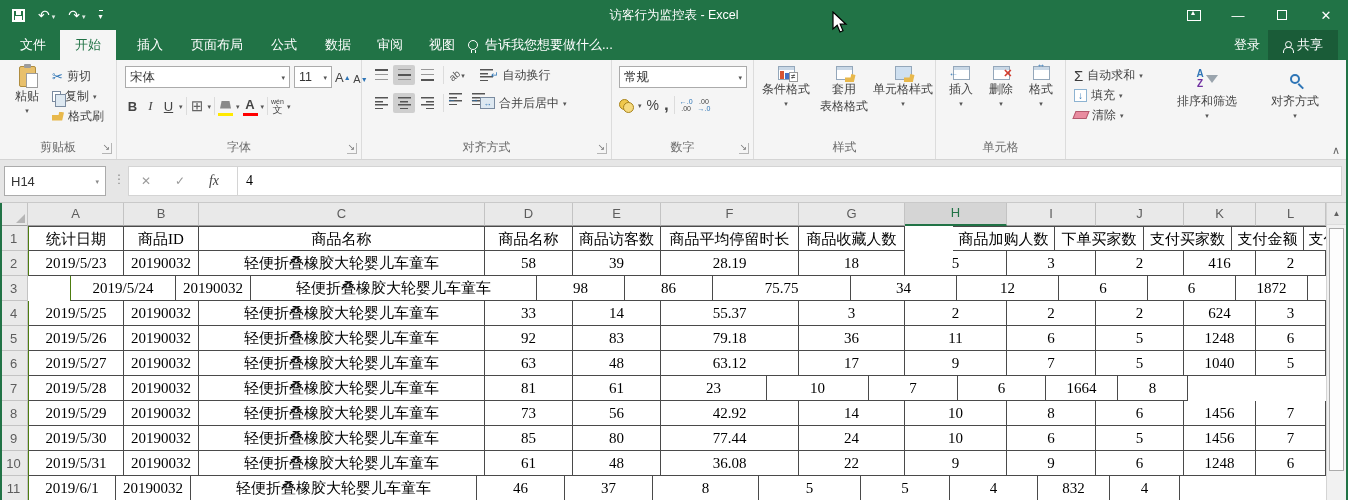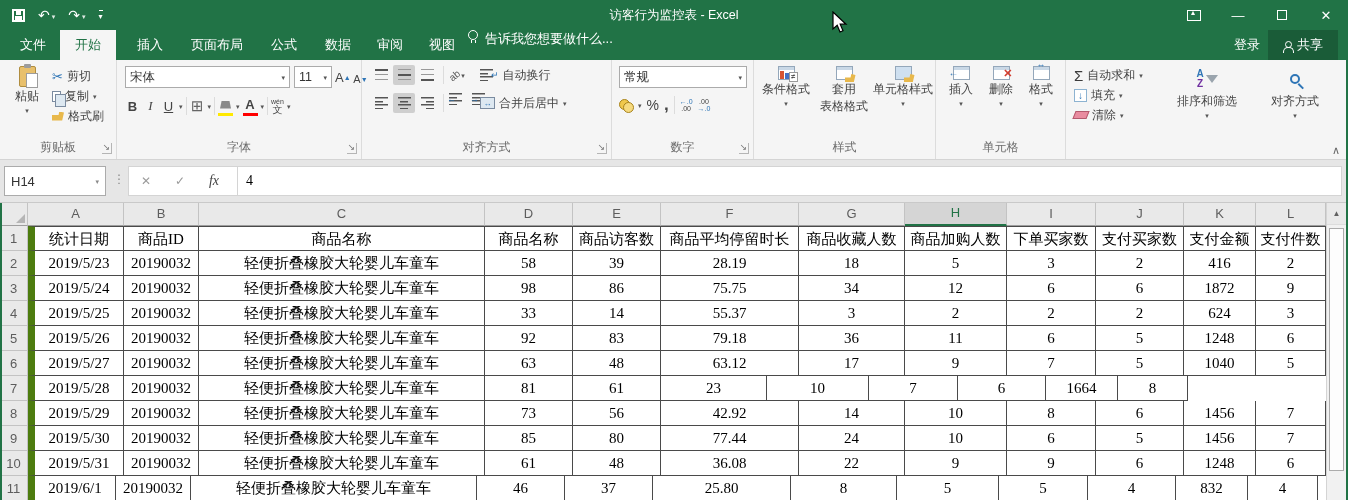--- a/index.html
+++ b/index.html
@@ -19,21 +19,21 @@
   #win-controls{position:absolute;right:0;top:0;height:30px;display:flex}
   .wc{width:44px;height:30px;display:flex;align-items:center;justify-content:center;color:#fff;font-size:13px}
   .ic-ribbonopt{width:14px;height:11px;border:1px solid #fff;position:relative;display:inline-block}
   .ic-ribbonopt::after{content:"▴";position:absolute;left:3px;top:-3px;font-size:8px;color:#fff}
   .ic-max{width:10px;height:10px;border:1px solid #fff;display:inline-block}
 
   
   #tabrow{position:absolute;left:0;top:30px;width:1348px;height:30px;background:#217346}
   .tab{position:absolute;top:0;height:30px;line-height:30px;color:#fff;font-size:13px;text-align:center}
   .tab.active{background:#f5f5f5;color:#217346}
-  #tellme{position:absolute;left:468px;top:0;height:30px;display:flex;gap:7px;color:#fff;font-size:13px}
+  #tellme{position:absolute;left:468px;top:0;height:30px;display:flex;align-items:center;gap:7px;color:#fff;font-size:13px}
   .ic-bulb{width:10px;height:10px;border:1.5px solid #fff;border-radius:50%;position:relative;display:inline-block}
   .ic-bulb::after{content:"";position:absolute;left:2px;bottom:-4px;width:3px;height:3px;border-left:1.5px solid #fff;border-right:1.5px solid #fff}
   #signin{position:absolute;right:88px;top:0;height:30px;line-height:30px;color:#fff;font-size:13px}
   #share{position:absolute;right:10px;top:0;height:30px;width:70px;background:#1a5c38;color:#fff;font-size:13px;display:flex;align-items:center;justify-content:center;gap:5px}
   .ic-person{width:9px;height:9px;position:relative;display:inline-block}
   .ic-person::before{content:"";position:absolute;left:2px;top:0;width:5px;height:5px;border-radius:50%;border:1.2px solid #fff}
   .ic-person::after{content:"";position:absolute;left:0;bottom:-3px;width:9px;height:5px;border-radius:5px 5px 0 0;border:1.2px solid #fff;border-bottom:none}
 
   
   #ribbon{position:absolute;left:0;top:60px;width:1348px;height:100px;background:#f5f5f5;border-bottom:1px solid #d4d4d4;font-size:12px;color:#444}
@@ -114,21 +114,21 @@
   #corner::after{content:"";position:absolute;right:2px;bottom:2px;width:0;height:0;border-left:9px solid transparent;border-bottom:9px solid #b5b5b5}
   #col-headers{position:absolute;left:28px;top:203px;height:23px;display:flex}
   .colh{height:23px;line-height:21px;text-align:center;font-size:13px;color:#5d5d5d;background:#e9e9e9;border-right:1px solid #c3c3c3;border-bottom:1px solid #9e9e9e}
   .colh.sel{background:#d5d5d5;color:#217346;border-bottom:2px solid #217346;line-height:20px}
   #row-headers{position:absolute;left:0;top:226px;width:28px}
   .rowh{width:28px;height:25px;line-height:25px;text-align:center;font-size:13px;color:#5d5d5d;background:#e9e9e9;border-right:1px solid #c3c3c3;border-bottom:1px solid #c3c3c3}
   #cells{position:absolute;left:28px;top:226px;background:#fff}
   .trow{display:flex}
   .cell{height:25px;line-height:24px;text-align:center;font-size:15px;color:#000;font-family:"Liberation Serif","DejaVu Serif",serif;border-right:1px solid #4a4a4a;border-bottom:1px solid #4a4a4a;overflow:hidden;white-space:nowrap}
   .trow:first-child .cell{border-top:1px solid #4a4a4a}
-  .cell:first-child{border-left:7px solid #4d7c0f}
+  .cell:first-child{border-left:1px solid #4d7c0f}
 
   
   #vscroll{position:absolute;left:1326px;top:203px;width:20px;height:297px;background:#f1f1f1;border-left:1px solid #d4d4d4}
   #vs-up{height:22px;background:#e9e9e9;display:flex;align-items:center;justify-content:center;font-size:8px;color:#606060;border-bottom:1px solid #dcdcdc}
   #vs-thumb{position:absolute;left:2px;top:25px;width:15px;height:243px;background:#fdfdfd;border:1px solid #ababab}
   #edge-right{position:absolute;right:0;top:60px;width:2px;height:440px;background:#217346}
   #edge-left{position:absolute;left:0;top:203px;width:2px;height:297px;background:#217346}
 
   #cursor{position:absolute;left:832px;top:11px;z-index:99}
 </style>
@@ -452,42 +452,42 @@
   </div>
 <div id="cells">
     <div class="trow">
       <div class="cell" style="width: 96px;">统计日期</div>
       <div class="cell" style="width: 75px;">商品ID</div>
       <div class="cell" style="width: 286px;">商品名称</div>
       <div class="cell" style="width: 88px;">商品名称</div>
       <div class="cell" style="width: 88px;">商品访客数</div>
       <div class="cell" style="width: 138px;">商品平均停留时长</div>
       <div class="cell" style="width: 106px;">商品收藏人数</div>
-      <div class="cell" style="width: 102px;">商品加购人数</div>
+      <div class="cell" style="width: 102px; margin-left: 48px;">商品加购人数</div>
       <div class="cell" style="width: 89px;">下单买家数</div>
       <div class="cell" style="width: 88px;">支付买家数</div>
       <div class="cell" style="width: 72px;">支付金额</div>
       <div class="cell" style="width: 70px;">支付件数</div>
     </div>
     <div class="trow">
       <div class="cell" style="width: 96px;">2019/5/23</div>
       <div class="cell" style="width: 75px;">20190032</div>
       <div class="cell" style="width: 286px;">轻便折叠橡胶大轮婴儿车童车</div>
       <div class="cell" style="width: 88px;">58</div>
       <div class="cell" style="width: 88px;">39</div>
       <div class="cell" style="width: 138px;">28.19</div>
       <div class="cell" style="width: 106px;">18</div>
       <div class="cell" style="width: 102px;">5</div>
       <div class="cell" style="width: 89px;">3</div>
       <div class="cell" style="width: 88px;">2</div>
       <div class="cell" style="width: 72px;">416</div>
       <div class="cell" style="width: 70px;">2</div>
     </div>
     <div class="trow">
-      <div class="cell" style="width: 96px;">2019/5/24</div>
+      <div class="cell" style="width: 106px; margin-left: 42px;">2019/5/24</div>
       <div class="cell" style="width: 75px;">20190032</div>
       <div class="cell" style="width: 286px;">轻便折叠橡胶大轮婴儿车童车</div>
       <div class="cell" style="width: 88px;">98</div>
       <div class="cell" style="width: 88px;">86</div>
       <div class="cell" style="width: 138px;">75.75</div>
       <div class="cell" style="width: 106px;">34</div>
       <div class="cell" style="width: 102px;">12</div>
       <div class="cell" style="width: 89px;">6</div>
       <div class="cell" style="width: 88px;">6</div>
       <div class="cell" style="width: 72px;">1872</div>
@@ -589,21 +589,20 @@
       <div class="cell" style="width: 88px;">6</div>
       <div class="cell" style="width: 72px;">1248</div>
       <div class="cell" style="width: 70px;">6</div>
     </div>
     <div class="trow">
       <div class="cell" style="width: 88px;">2019/6/1</div>
       <div class="cell" style="width: 75px;">20190032</div>
       <div class="cell" style="width: 286px;">轻便折叠橡胶大轮婴儿车童车</div>
       <div class="cell" style="width: 88px;">46</div>
       <div class="cell" style="width: 88px;">37</div>
-      <div class="cell" style="width: 138px;">25.80</div>
       <div class="cell" style="width: 106px;">8</div>
       <div class="cell" style="width: 102px;">5</div>
       <div class="cell" style="width: 89px;">5</div>
       <div class="cell" style="width: 88px;">4</div>
       <div class="cell" style="width: 72px;">832</div>
       <div class="cell" style="width: 70px;">4</div>
     </div>
   </div>
 
 <div id="vscroll">

